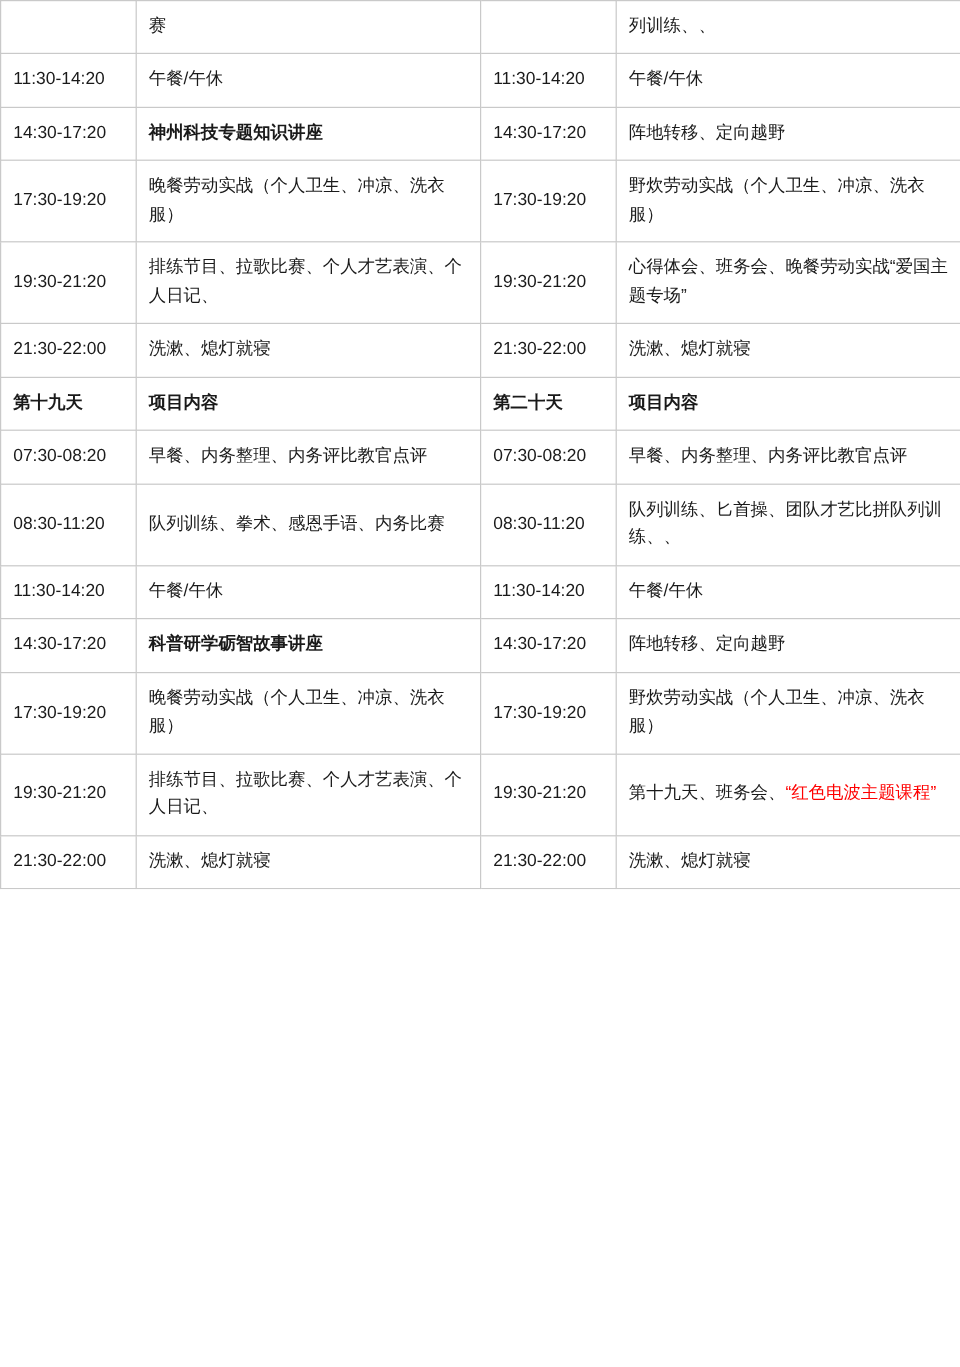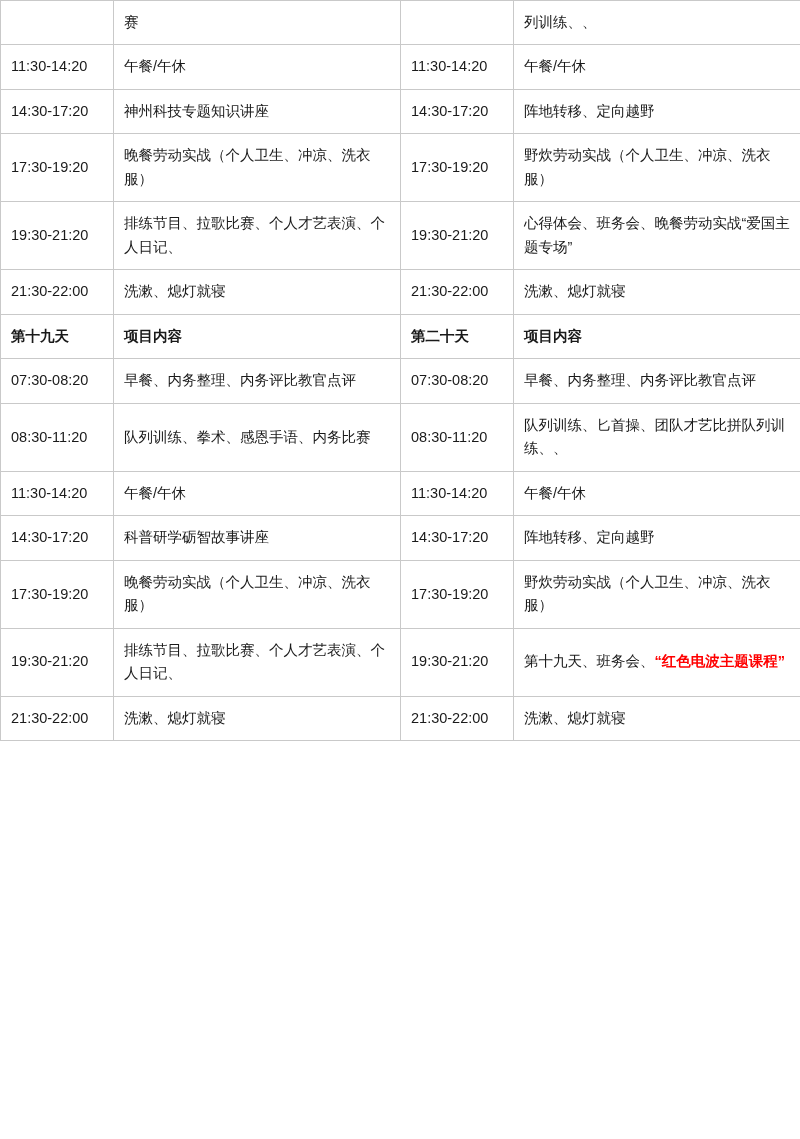--- a/index.html
+++ b/index.html
@@ -35,24 +35,25 @@
   td.content {
     font-size: 14.5px;
   }
   td.header-cell {
     color: #ff0000;
     font-weight: 700;
     font-size: 14.5px;
   }
   td.red-text {
     color: #ff0000;
+    font-weight: bold;
   }
   .red-inline {
     color: #ff0000;
-    font-weight: 700;
+    font-weight: 400;
   }
 </style>
 </head>
 <body>
 
 <table class="schedule">
   <colgroup>
     <col class="c-time">
     <col class="c-content">
     <col class="c-time">

